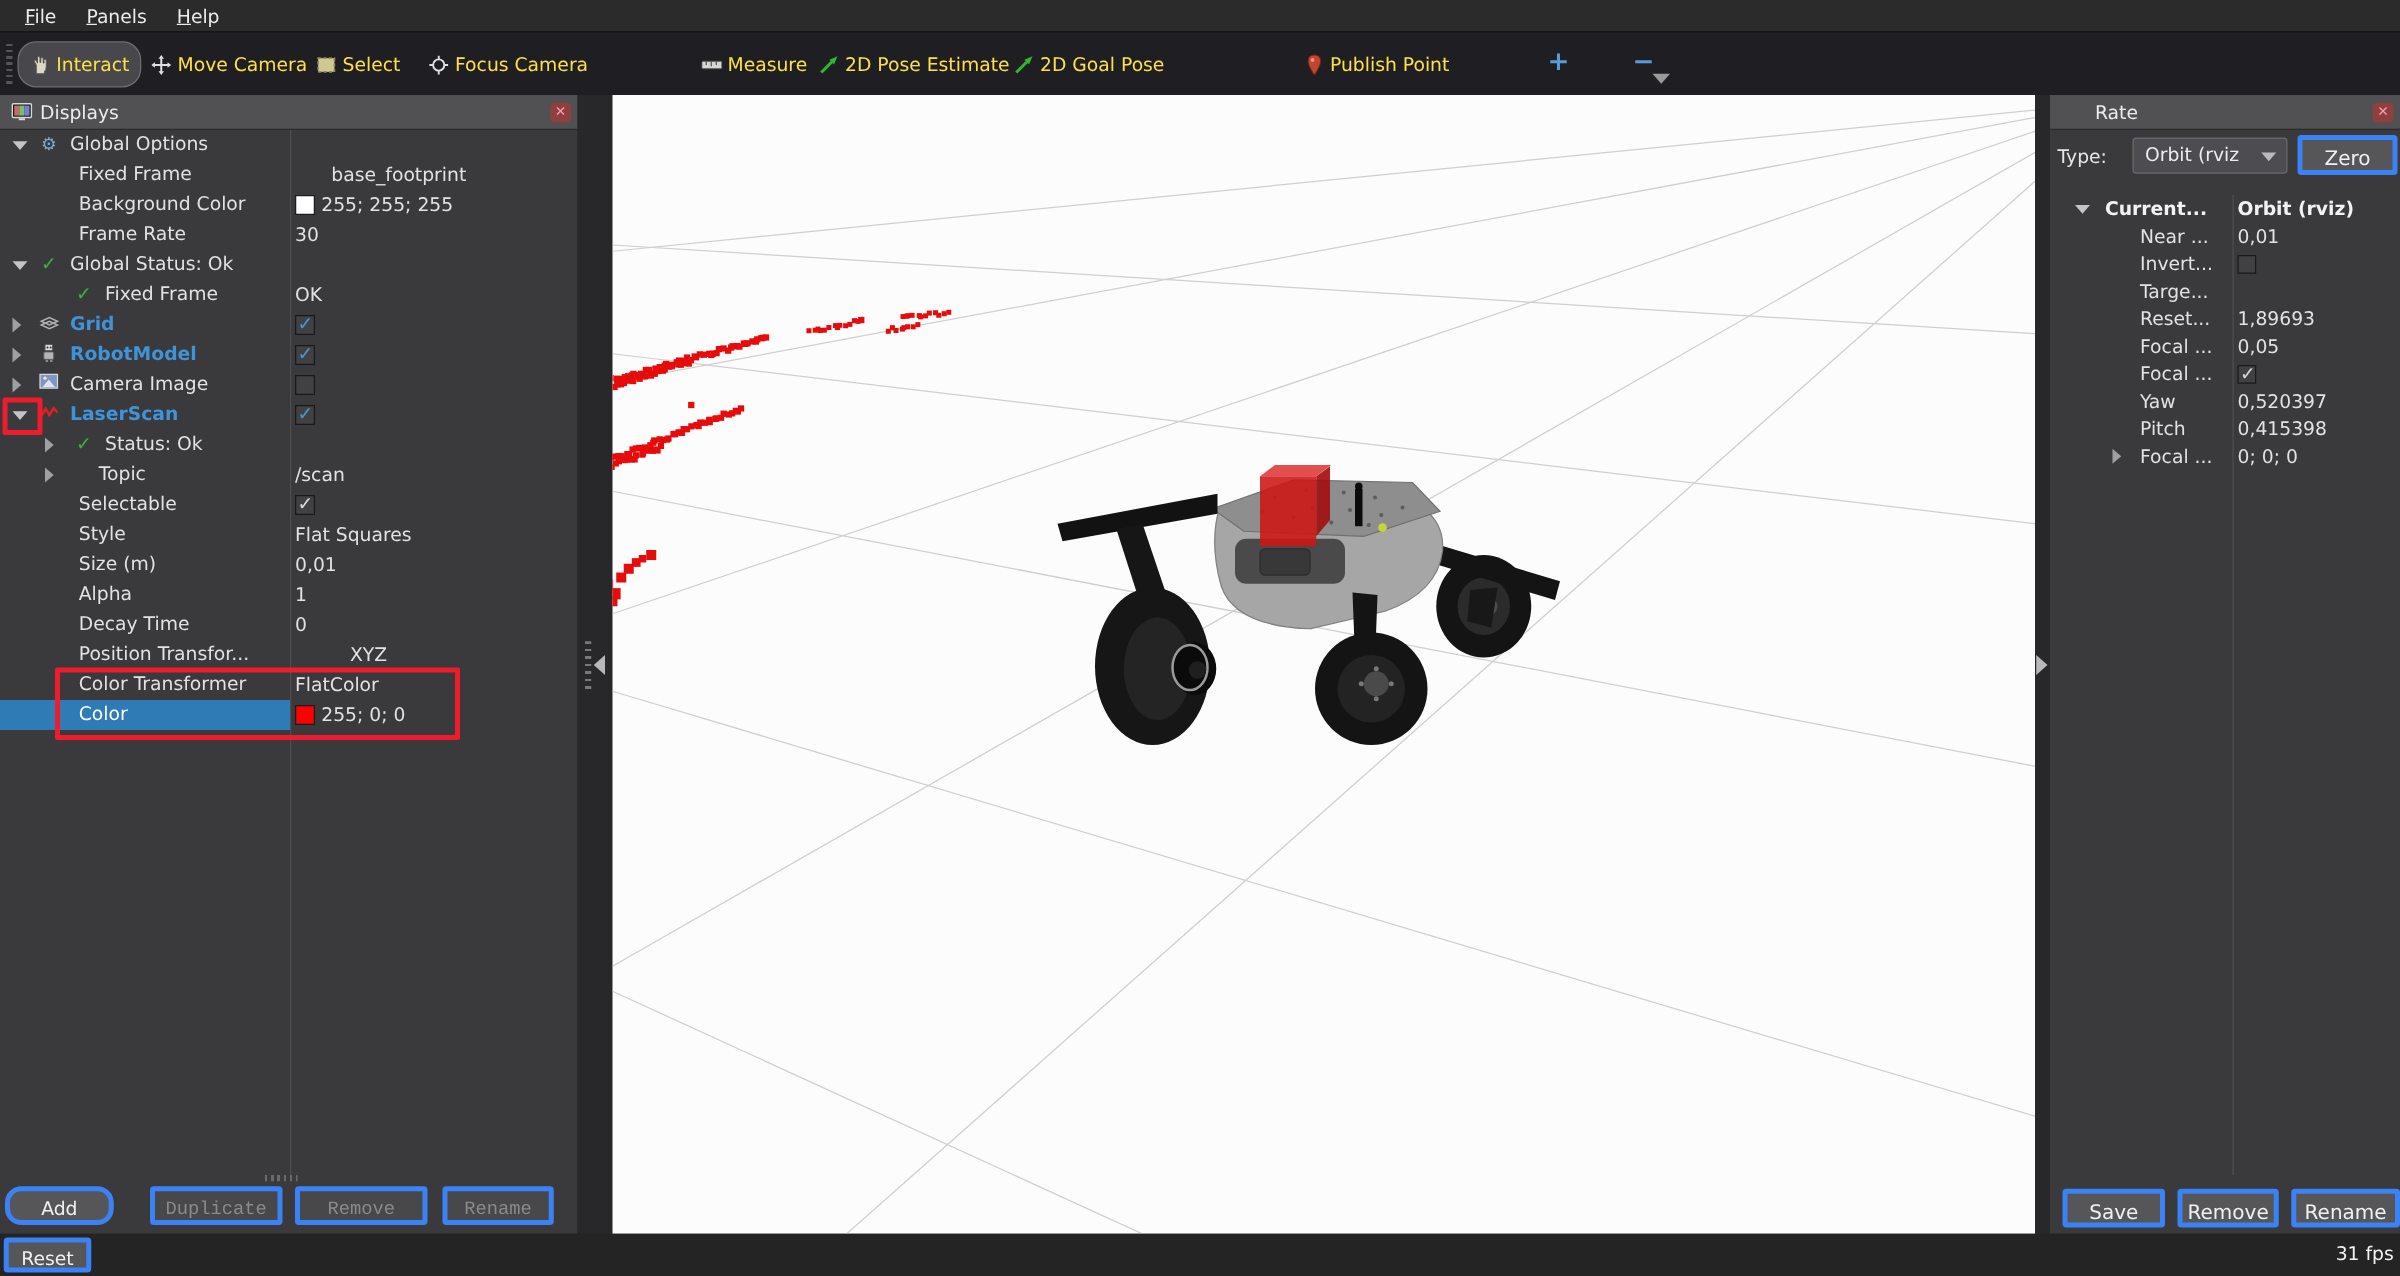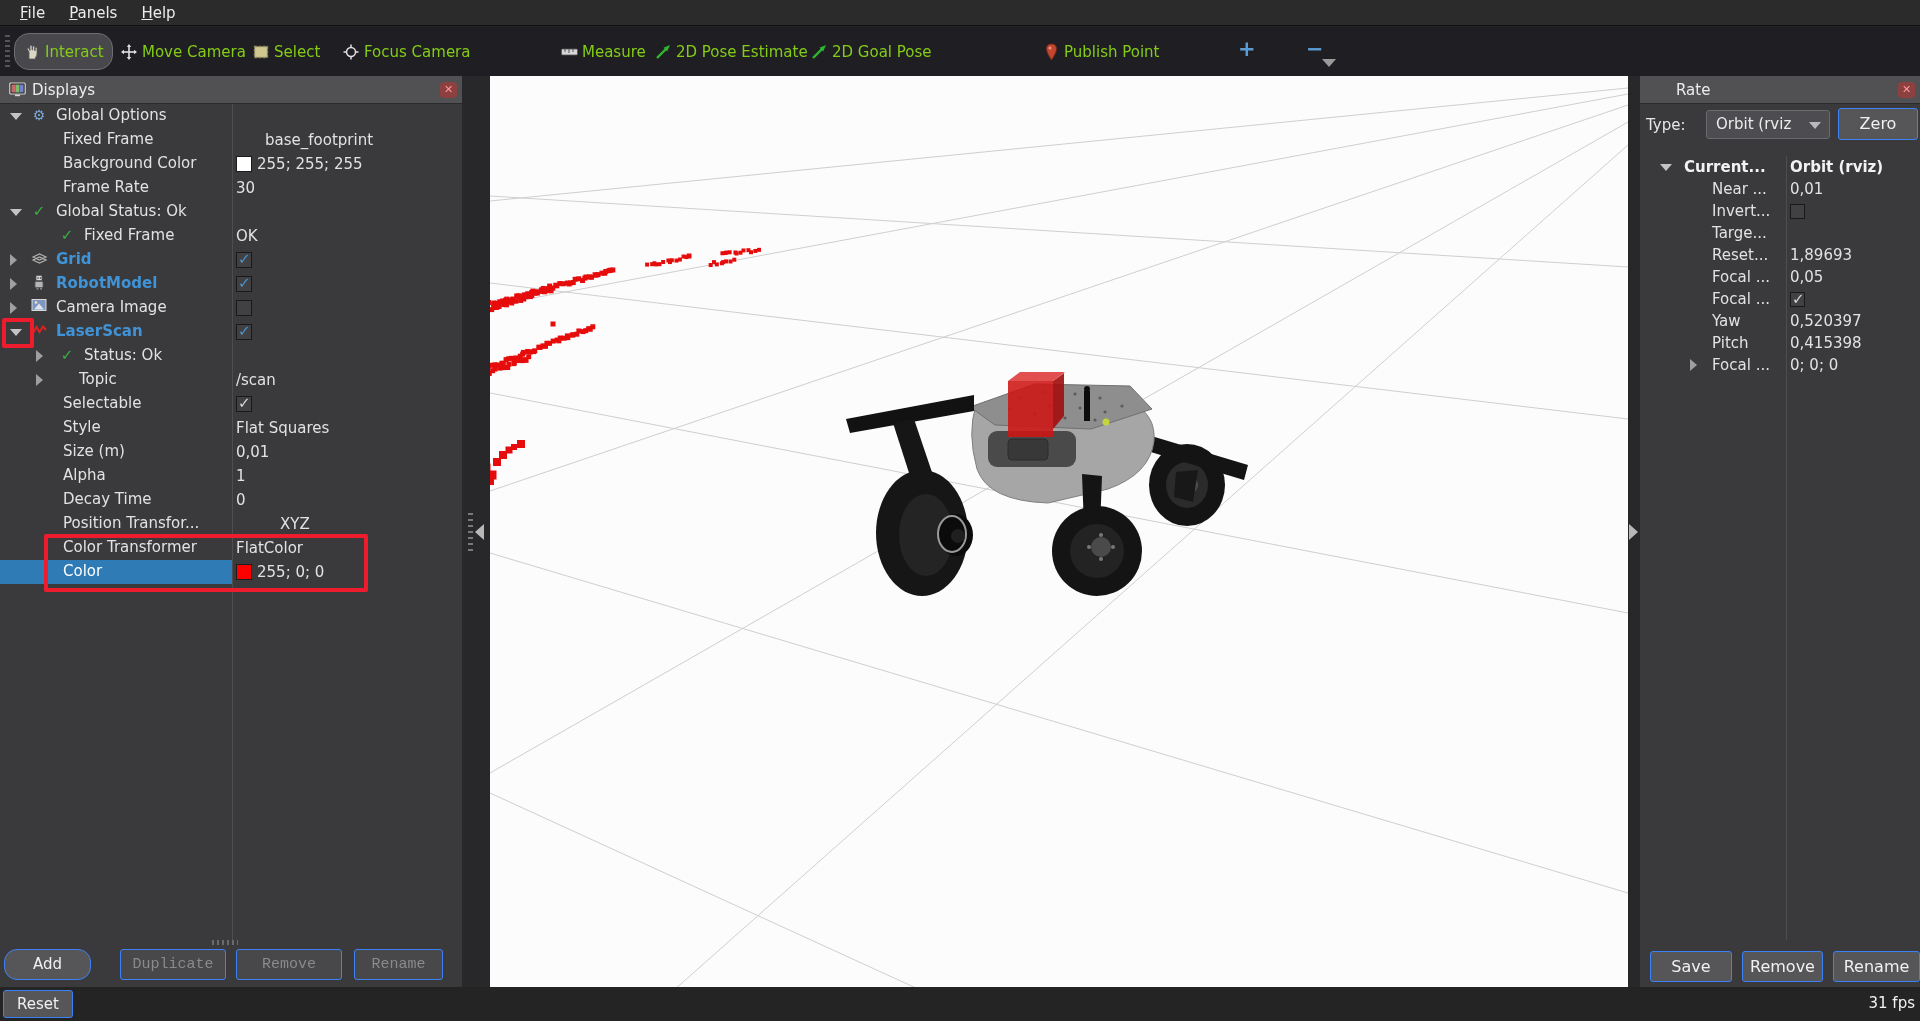--- a/index.html
+++ b/index.html
@@ -11,21 +11,21 @@
   .menubar { position:absolute; left:0; top:0; width:1920px; height:26px;
              background:#2b2b2b; border-bottom:1px solid #101010; color:#ececec;
              font-size:15px; display:flex; align-items:center; padding-left:8px; }
   .menubar .mitem { padding:2px 12px; cursor:default; }
 
   
   .toolbar { position:absolute; left:0; top:27px; width:1920px; height:49px; background:#1f1f23; }
   .tb-handle { position:absolute; left:5px; top:8px; width:5px; height:33px;
                background-image:repeating-linear-gradient(#555 0 2px, transparent 2px 5px); }
   .tool { position:absolute; top:6px; height:37px; display:flex; align-items:center; gap:4px;
-          color:#84cc16; font-size:15px; padding:0 8px; border-radius:15px; }
+          color:#fde047; font-size:15px; padding:0 8px; border-radius:15px; }
   .tool.active { background:#48484c; border:1px solid #6e6e72; }
   .tool svg { display:block; }
   .tb-plus, .tb-minus { position:absolute; top:10px; font-size:21px; font-weight:bold; color:#5a9bd4; }
   .tb-ext-arrow { position:absolute; width:0; height:0; border-left:7px solid transparent;
                   border-right:7px solid transparent; border-top:8px solid #9a9a9a; }
 
   
   .panel { position:absolute; top:76px; height:911px; background:#3a3a3c; }
   .panel-header { position:relative; height:28px; background:#515153; border-bottom:1px solid #2b2b2d;
                   display:flex; align-items:center; color:#ececec; font-size:15px; padding:0 8px; }
@@ -56,21 +56,21 @@
   .cb.small { width:15px; height:15px; }
   .cb span { position:absolute; left:1px; top:-3px; font-size:15px; font-weight:bold; }
   .cb .c-blue { color:#4795d2; }
   .cb .c-gray { color:#d8d8d8; }
 
   .swatch { width:16px; height:16px; border:1px solid #1c1c1c; }
 
   .ticon { width:18px; display:inline-flex; justify-content:center; }
 
   
-  .btn { position:absolute; background:#565659; border:1px solid #3b82f6; border-radius:3px;
+  .btn { position:absolute; background:#565659; border:4px solid #3b82f6; border-radius:3px;
          color:#f0f0f0; font-size:15px; text-align:center; }
   .btn.disabled { background:#48484a; color:#8a8a8c;font-family:Liberation Mono, monospace; }
   .grip-dots { position:absolute; width:26px; height:5px;
                background-image:repeating-linear-gradient(90deg,#6a6a6a 0 2px, transparent 2px 5px); }
 
   
   .type-row { position:absolute; top:32px; left:0; right:0; height:36px; font-size:15px; color:#e6e6e6; }
   .dropdown { position:absolute; left:66px; top:2px; width:124px; height:29px; background:#4d4d51;
               border:1px solid #6b6b6f; border-radius:3px; color:#ececec; font-size:15px;
               line-height:27px; padding-left:9px; }

